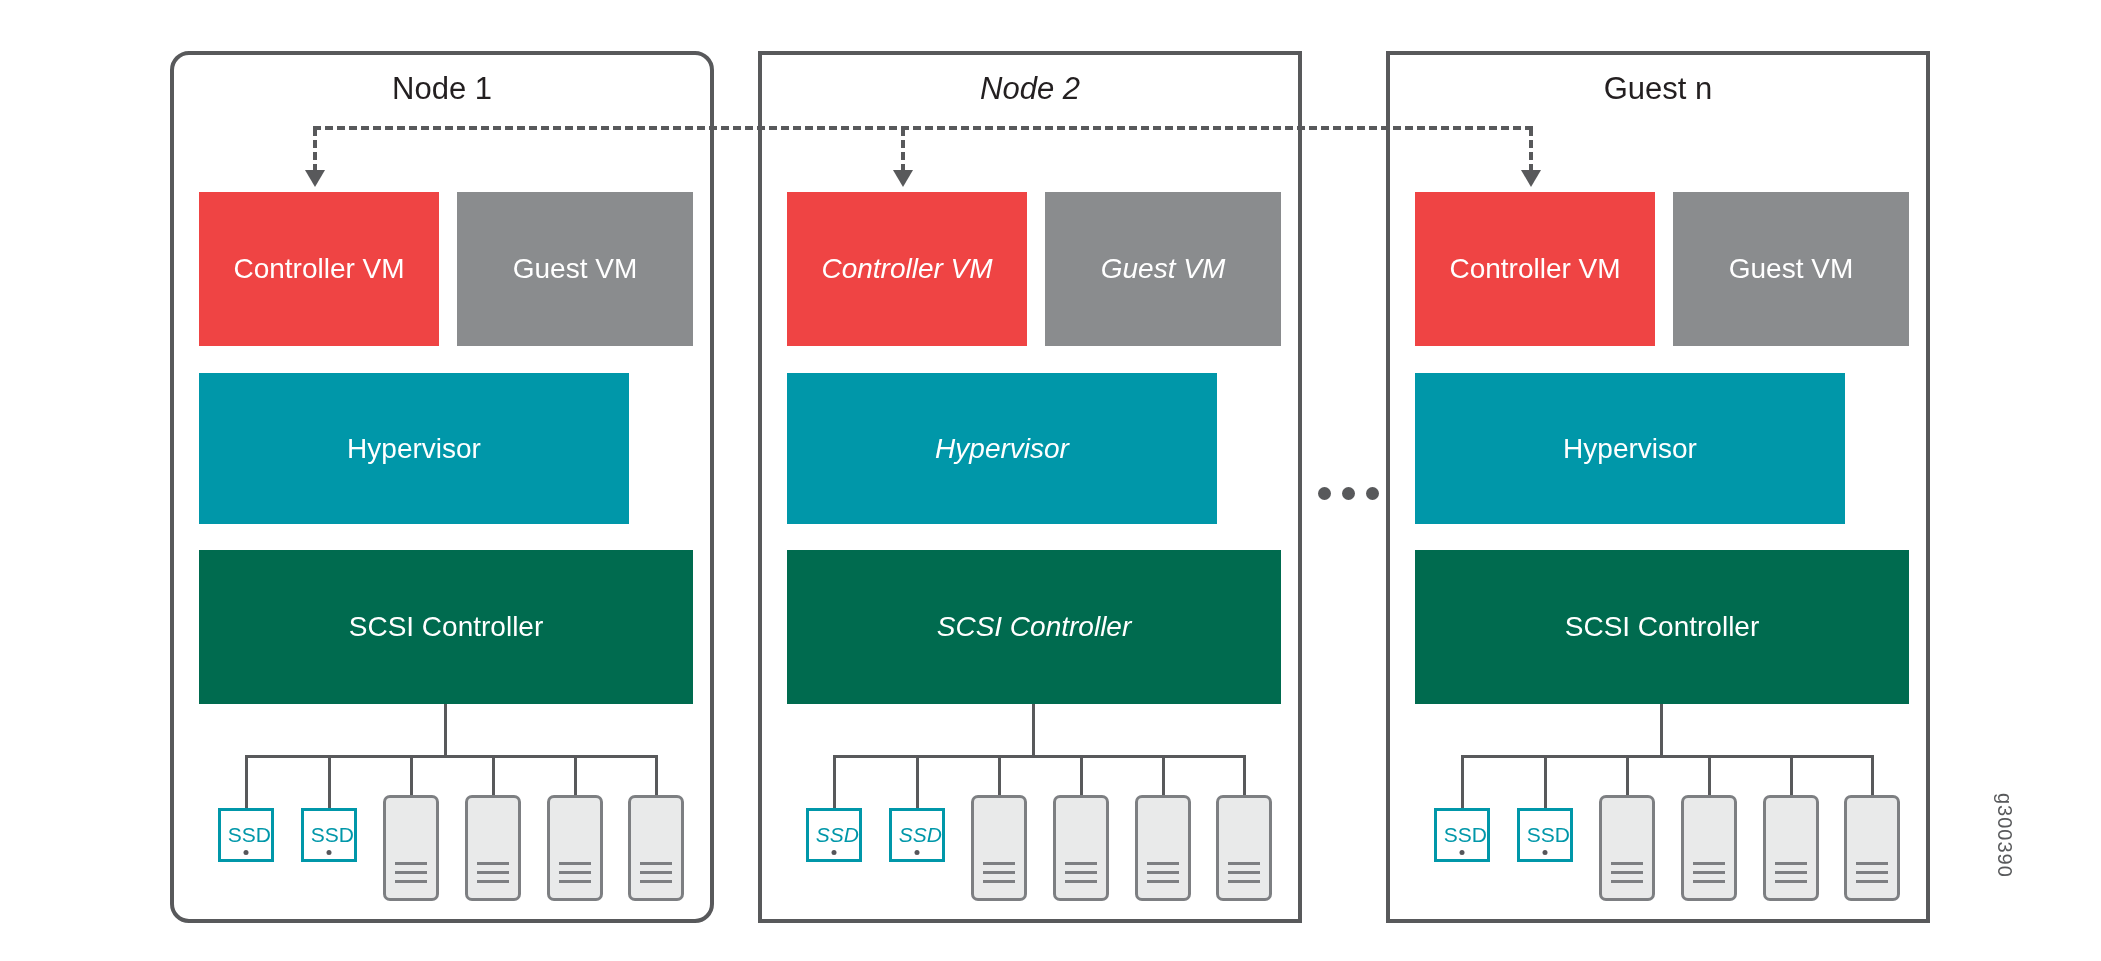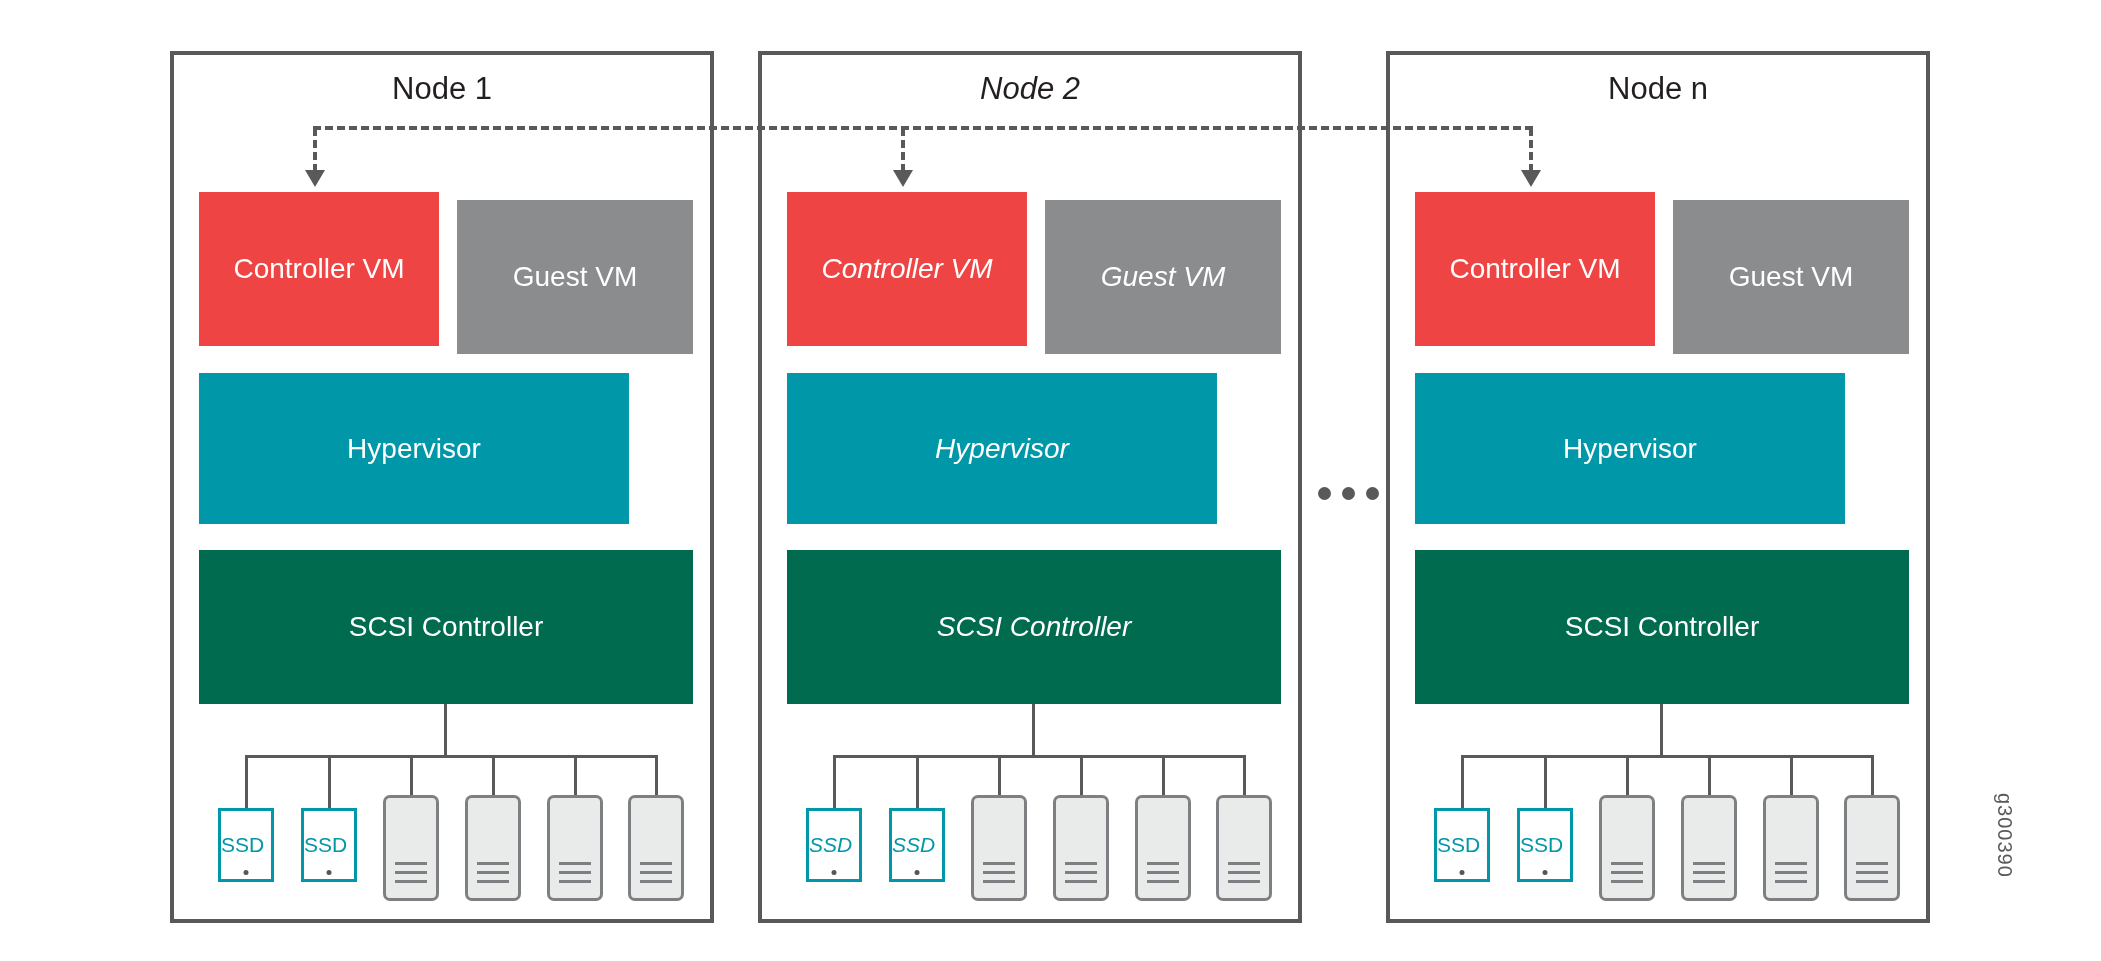--- a/index.html
+++ b/index.html
@@ -1,40 +1,40 @@
 <!DOCTYPE html>
 <html><head>
 <meta charset="utf-8">
 <style>
   * { margin:0; padding:0; box-sizing:border-box; }
   body { background:#ffffff; font-family:"Liberation Sans", sans-serif; }
   .canvas { position:relative; width:2101px; height:961px; background:#ffffff; overflow:hidden; }
 
   
   .node { position:absolute; top:51px; width:544px; height:872px; border:4px solid #58595b; background:#ffffff; }
-  .node-1 { left:170px; } .node-2 { left:758px;font-style:italic; } .node-n { left:1386px; }
+  .node-1 { left:170px;border-radius:19px; } .node-2 { left:758px;font-style:italic; } .node-n { left:1386px; }
   .node-title { position:absolute; top:16px; left:0; right:0; text-align:center; font-size:31px; color:#231f20; }
 
   
   .block { position:absolute; display:flex; align-items:center; justify-content:center; color:#ffffff; font-size:28px; }
   .cvm  { left:25px;  top:137px; width:240px; height:154px; background:#ef4444; }
-  .gvm  { left:283px; top:137px; width:236px; height:154px; background:#8a8c8e;margin-top:8px; }
+  .gvm  { left:283px; top:137px; width:236px; height:154px; background:#8a8c8e; }
   .hyp  { left:25px;  top:318px; width:430px; height:151px; background:#0097a9; }
   .scsi { left:25px;  top:495px; width:494px; height:154px; background:#006b4f;text-align:center; }
 
   
   .stem { position:absolute; left:270px; top:649px; width:3px; height:53px; background:#58595b; }
   .bus  { position:absolute; left:71px; top:700px; width:413px; height:3px; background:#58595b; }
   .drop { position:absolute; top:700px; width:3px; background:#58595b; }
   .ssd-drop { height:55px; }
   .hdd-drop { height:42px; }
   .d1{left:71px} .d2{left:154px} .d3{left:236px} .d4{left:318px} .d5{left:400px} .d6{left:481px}
 
-  .ssd { position:absolute; top:753px; width:56px; height:74px; background:#ffffff; border:3px solid #0097a9;
-         color:#0097a9; font-size:21px; display:flex; align-items:center; justify-content:flex-start; }
+  .ssd { position:absolute; top:753px; width:56px; height:54px; background:#ffffff; border:3px solid #0097a9;
+         color:#0097a9; font-size:21px; display:flex; align-items:center; justify-content:flex-end; }
   .ssd .ssd-dot { position:absolute; bottom:4px; left:50%; transform:translateX(-50%);
                   width:5px; height:5px; border-radius:50%; background:#55565a; }
   .ssd.p1{left:44px} .ssd.p2{left:127px}
 
   .hdd { position:absolute; top:740px; width:56px; height:106px; background:#e9eaea;
          border:3px solid #7d7f82; border-radius:7px; }
   .hdd .grille { position:absolute; left:9px; right:9px; bottom:9px; height:27px;
                  background:repeating-linear-gradient(to bottom,#7d7f82 0 3px, transparent 3px 9px); }
   .hdd.p3{left:209px} .hdd.p4{left:291px} .hdd.p5{left:373px} .hdd.p6{left:454px}
 
@@ -125,21 +125,21 @@
       </div>
     <div class="hdd p5">
         <div class="grille"></div>
       </div>
     <div class="hdd p6">
         <div class="grille"></div>
       </div>
   </div>
 
   <div class="node node-n">
-    <div class="node-title">Node n</div>
+    <div class="node-title">Guest n</div>
     <div class="block cvm">Controller VM</div>
     <div class="block gvm">Guest VM</div>
     <div class="block hyp">Hypervisor</div>
     <div class="block scsi">SCSI Controller</div>
     <div class="stem"></div>
     <div class="bus"></div>
     <div class="drop ssd-drop d1"></div>
     <div class="drop ssd-drop d2"></div>
     <div class="drop hdd-drop d3"></div>
     <div class="drop hdd-drop d4"></div>

